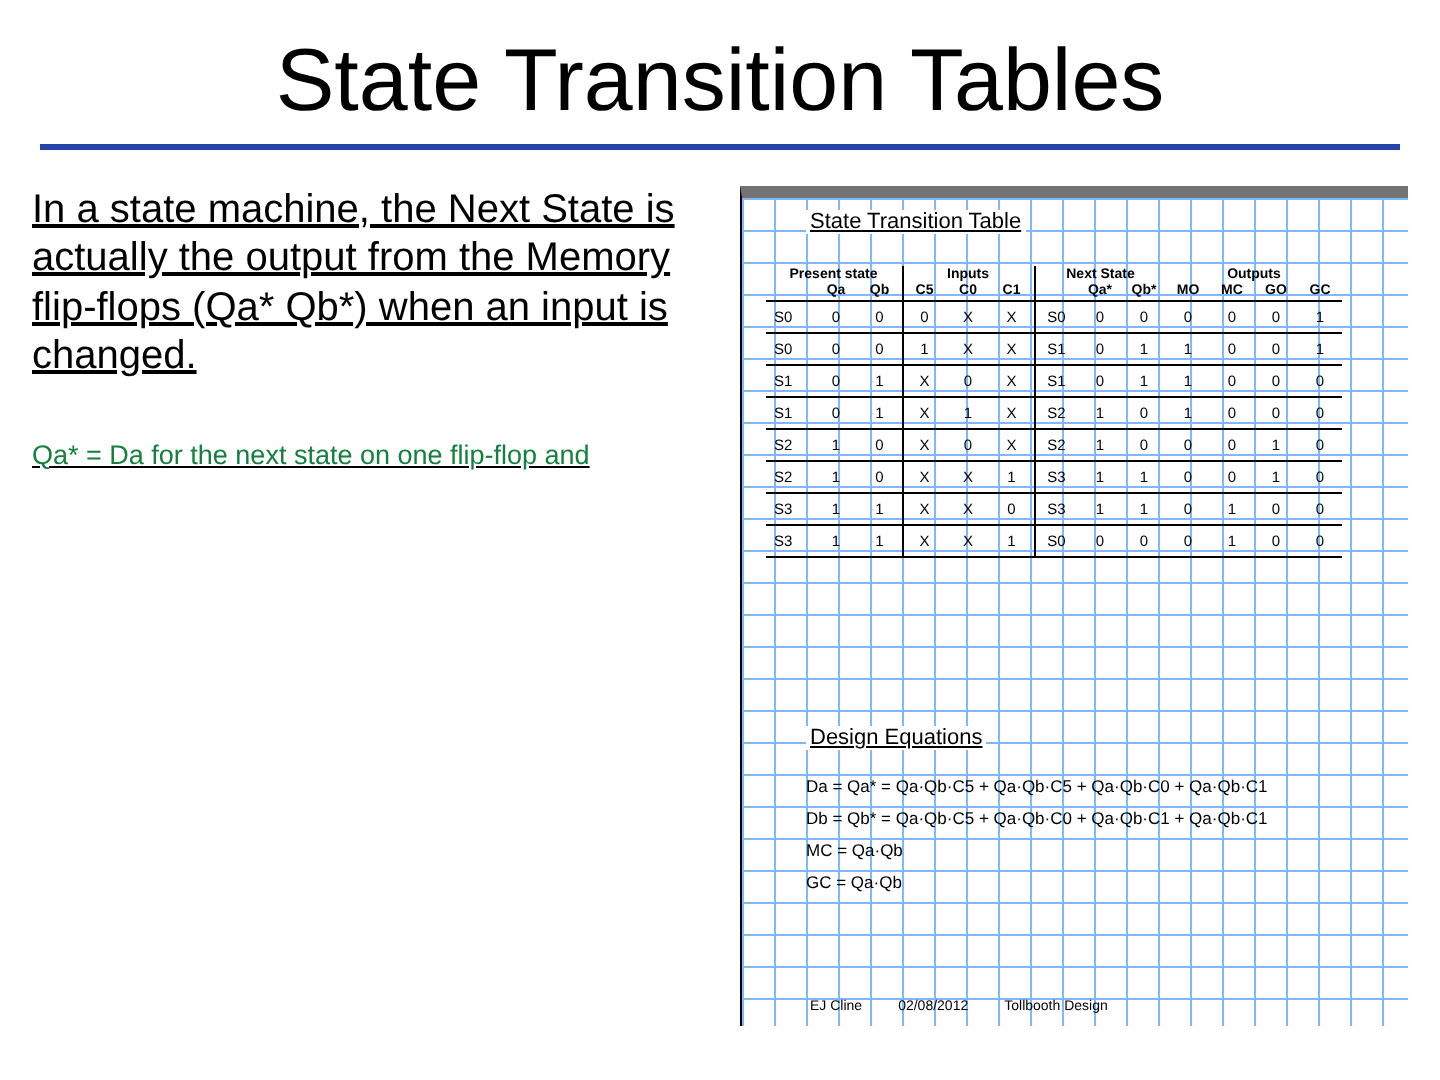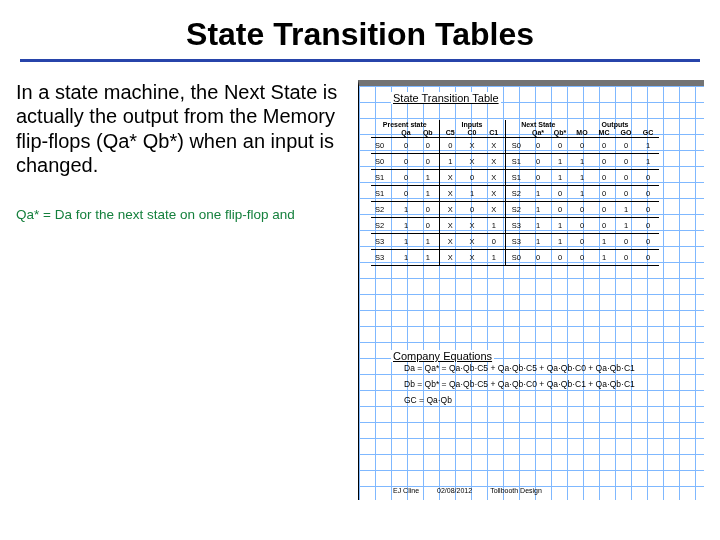--- a/index.html
+++ b/index.html
@@ -6,35 +6,35 @@
   body {
     margin: 0;
     width: 720px;
     height: 540px;
     font-family: Arial, Helvetica, sans-serif;
     background: #fff;
     overflow: hidden;
     position: relative;
   }
   .title {
-    font-size: 32px;
+    font-size: 44px;
     text-align: center;
     margin: 16px 0 6px 0;
     color: #000;
-    font-weight: bold;
   }
   .titlebar {
     height: 3px;
     background: #2744aa;
     margin: 0 20px 18px 20px;
   }
   .content {
     display: flex;
     padding: 0 16px;
-    gap: 12px;
+    gap: 24px;
+    text-decoration: underline;
   }
   .left {
     flex: 0 0 330px;
   }
   .para {
     font-size: 20px;
     line-height: 1.22;
     color: #000;
     margin-bottom: 28px;
   }
@@ -78,22 +78,22 @@
   .tbl .grp th { font-size: 7px; padding-bottom: 0; }
   .tbl td.sep, .tbl th.sep { border-right: 1px solid #000; }
   .tbl .hdr th { border-bottom: 1px solid #000; font-size:7px;}
   .tbl tbody tr td { border-bottom: 1px solid #000; padding-top:3px; padding-bottom:3px; }
   .tbl tbody tr td:first-child, .tbl .hdr th:first-child { text-align:left; padding-left:4px; width:24px;}
   .eq-title {
     position:absolute; left:32px; top:264px; font-size:11px; text-decoration:underline;
     background:#fff; padding:0 2px;
   }
   .eq-block {
-    position:absolute; left:32px; top:274px;
-    font-size:8.5px; line-height:1.9;padding-left:13px;
+    position:absolute; left:32px; top:286px;
+    font-size:8.5px; line-height:1.9;
   }
   .eq-line { white-space: nowrap; }
   .titlebox {
     position:absolute; right:8px; bottom:24px;
     border:1px solid #000; background:#fff;
     font-size:8px; padding:3px 6px;
   }
   .footer {
     position:absolute; left:34px; bottom:6px; right:8px;
     font-size:7px; display:flex; gap:18px; color:#000;
@@ -304,24 +304,25 @@
             <td>0</td>
             <td>0</td>
             <td>0</td>
             <td>1</td>
             <td>0</td>
             <td>0</td>
           </tr>
         </tbody>
     </table>
 
-    <div class="eq-title">Company Equations</div>
+    <div class="eq-title">Design Equations</div>
     <div class="eq-block">
       <div class="eq-line">Da = Qa* = Qa·Qb·C5 + Qa·Qb·C5 + Qa·Qb·C0 + Qa·Qb·C1</div>
       <div class="eq-line">Db = Qb* = Qa·Qb·C5 + Qa·Qb·C0 + Qa·Qb·C1 + Qa·Qb·C1</div>
+      <div class="eq-line">MC = Qa·Qb</div>
       <div class="eq-line">GC = Qa·Qb</div>
     </div>
 
     <div class="footer">
       <span>EJ Cline</span>
       <span>02/08/2012</span>
       <span>Tollbooth Design</span>
     </div>
   </div>
 </div>

